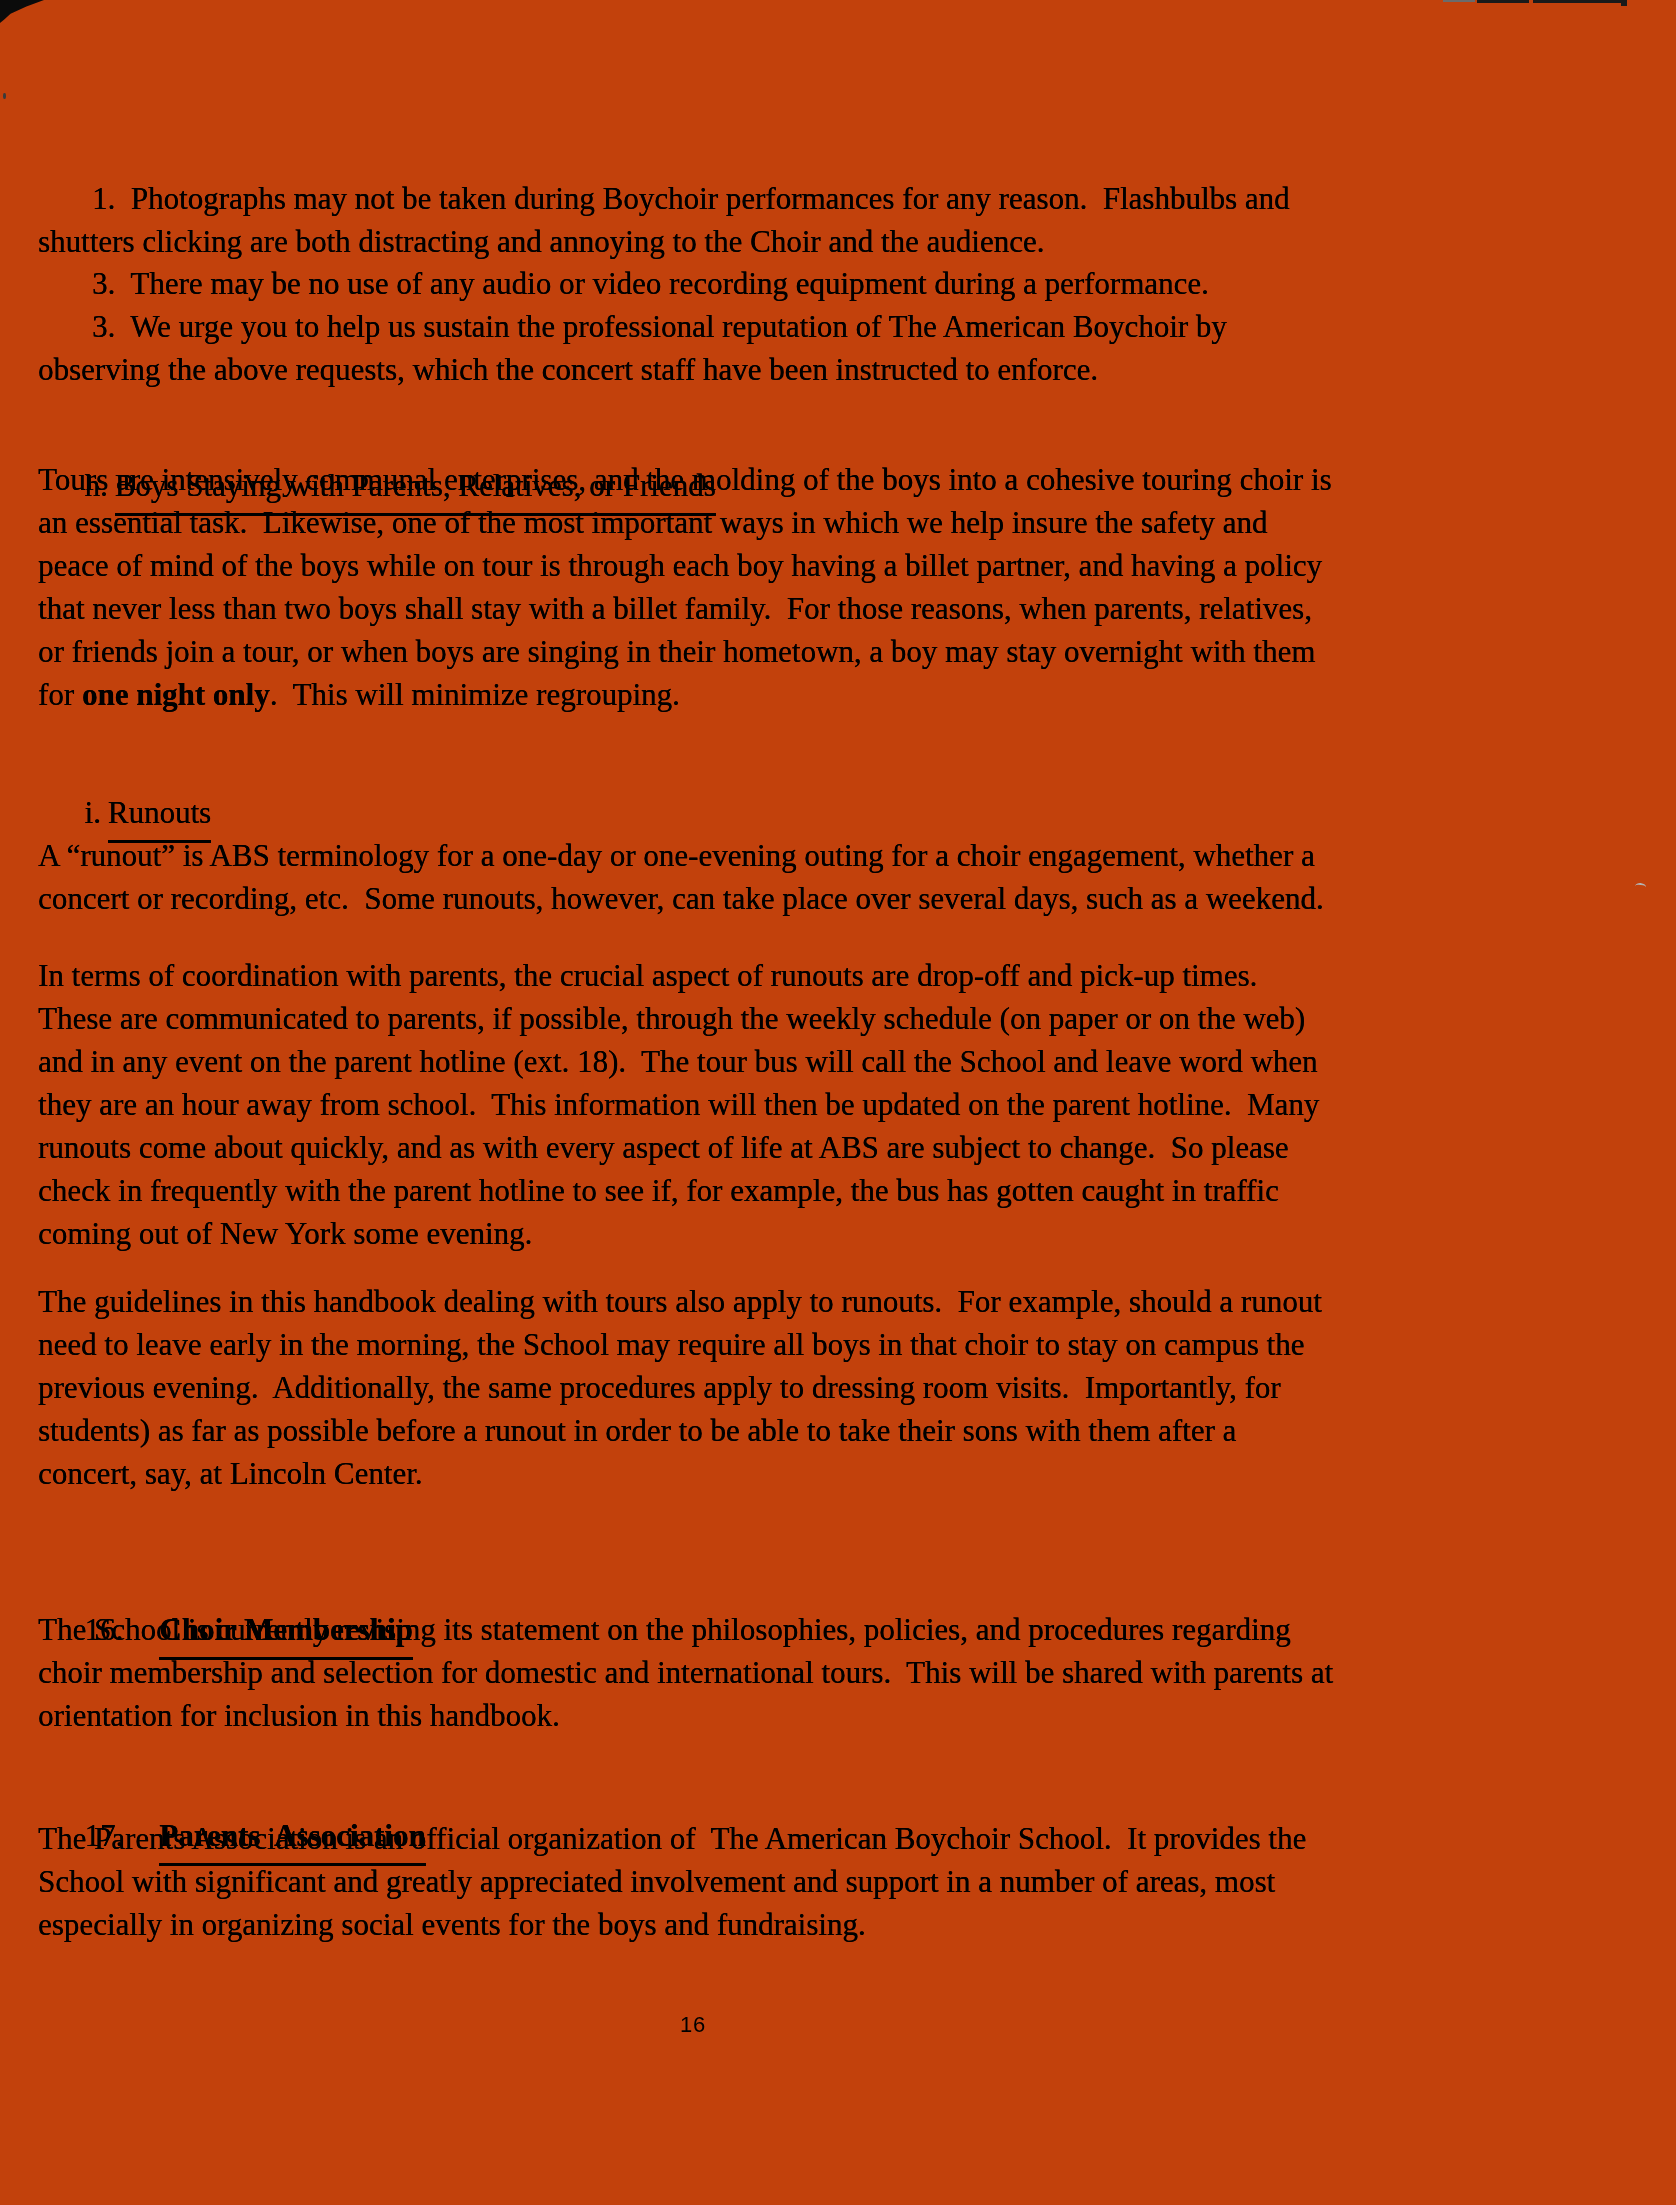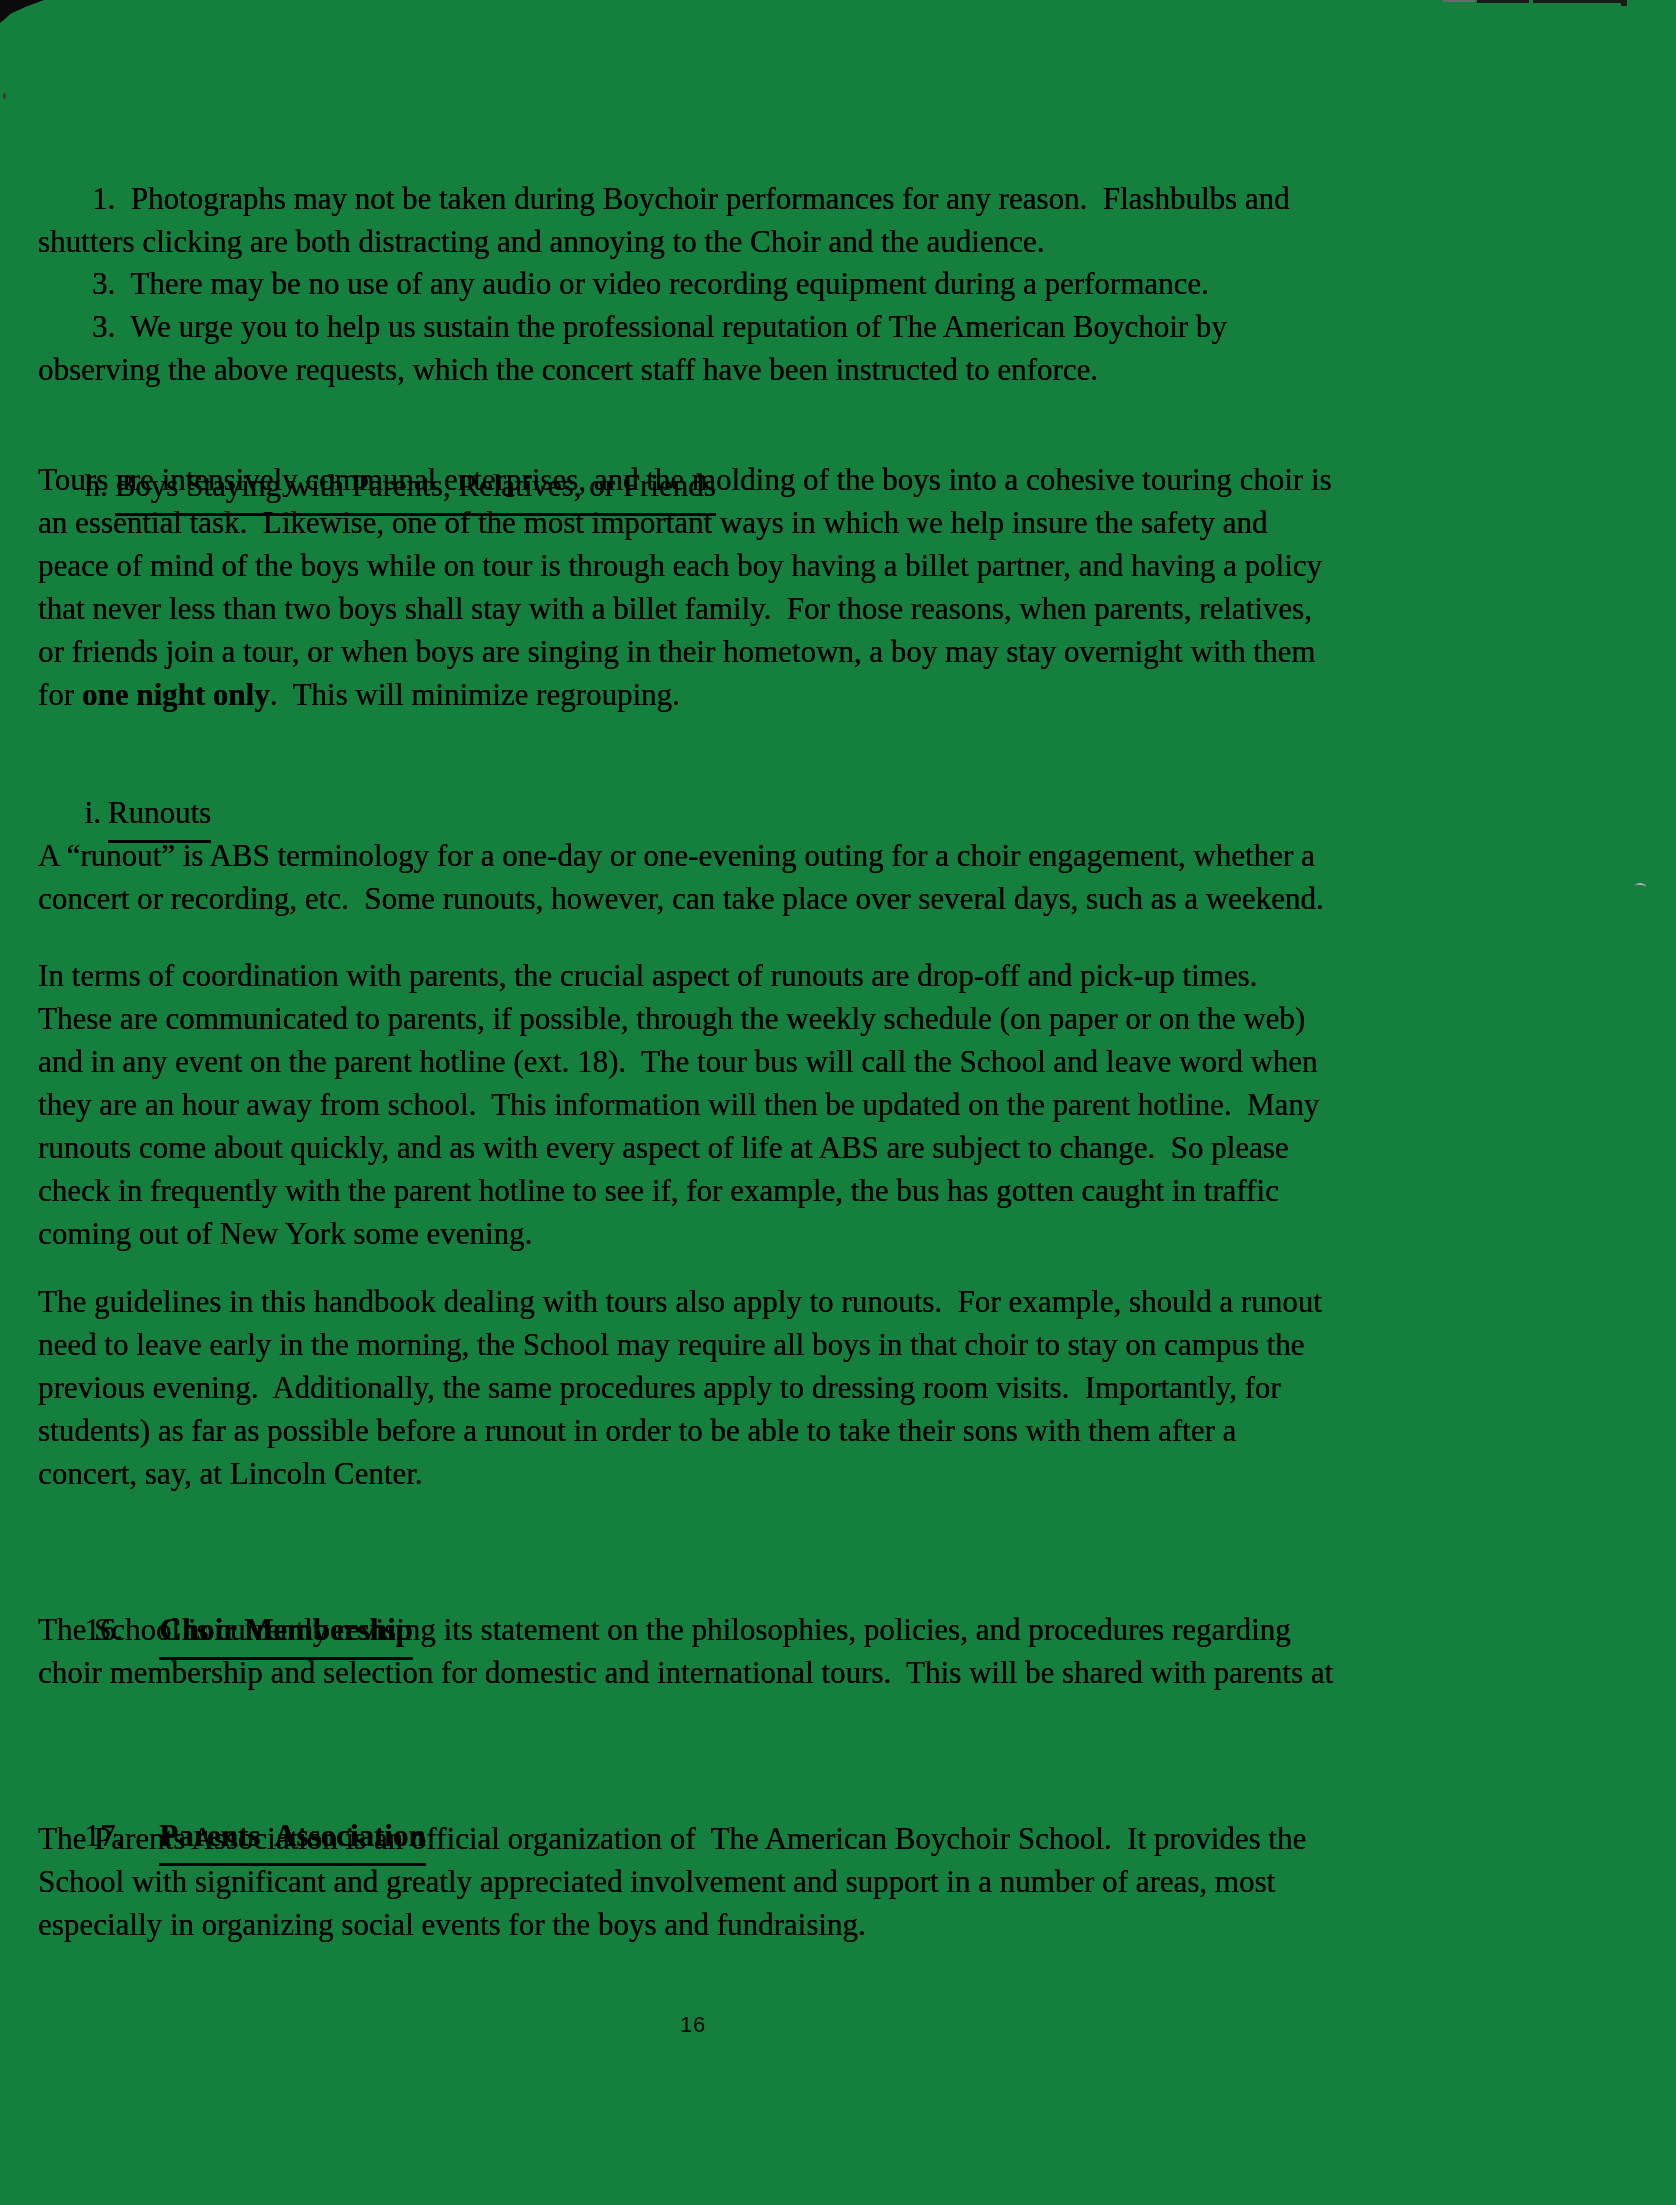--- a/index.html
+++ b/index.html
@@ -1,19 +1,19 @@
 <!DOCTYPE html>
 <html style="font-size:11px"><head>
 <meta charset="utf-8">
 <style>
   html,body { margin:0; padding:0; background:#e8e8e8; }
   .page {
     position:relative;
     width:1677px; height:2205px;
-    background:#15803d;
+    background:#c2410c;
     overflow:hidden;
     font-family:"Liberation Serif", serif;
     color:#000;
   }
   .block { position:absolute; left:38px; }
   .line {
     white-space:pre;
     font-size:31px;
     line-height:43px;
     color:#000;
@@ -121,20 +121,21 @@
 
   <div class="block" style="top:1565px">
     <div class="line bold">
       <span class="prefix-num" style="font-weight:400">16.</span><span class="u">Choir Membership</span>
     </div>
   </div>
 
   <div class="block" style="top:1608px">
     <div class="line">The School is currently revising its statement on the philosophies, policies, and procedures regarding</div>
     <div class="line">choir membership and selection for domestic and international tours.  This will be shared with parents at</div>
+    <div class="line">orientation for inclusion in this handbook.</div>
   </div>
 
   <div class="block" style="top:1771px">
     <div class="line bold">
       <span class="prefix-num" style="font-weight:400">17.</span><span class="u">Parents  Association</span>
     </div>
   </div>
 
   <div class="block" style="top:1817px">
     <div class="line">The Parents Association is an official organization of  The American Boychoir School.  It provides the</div>

